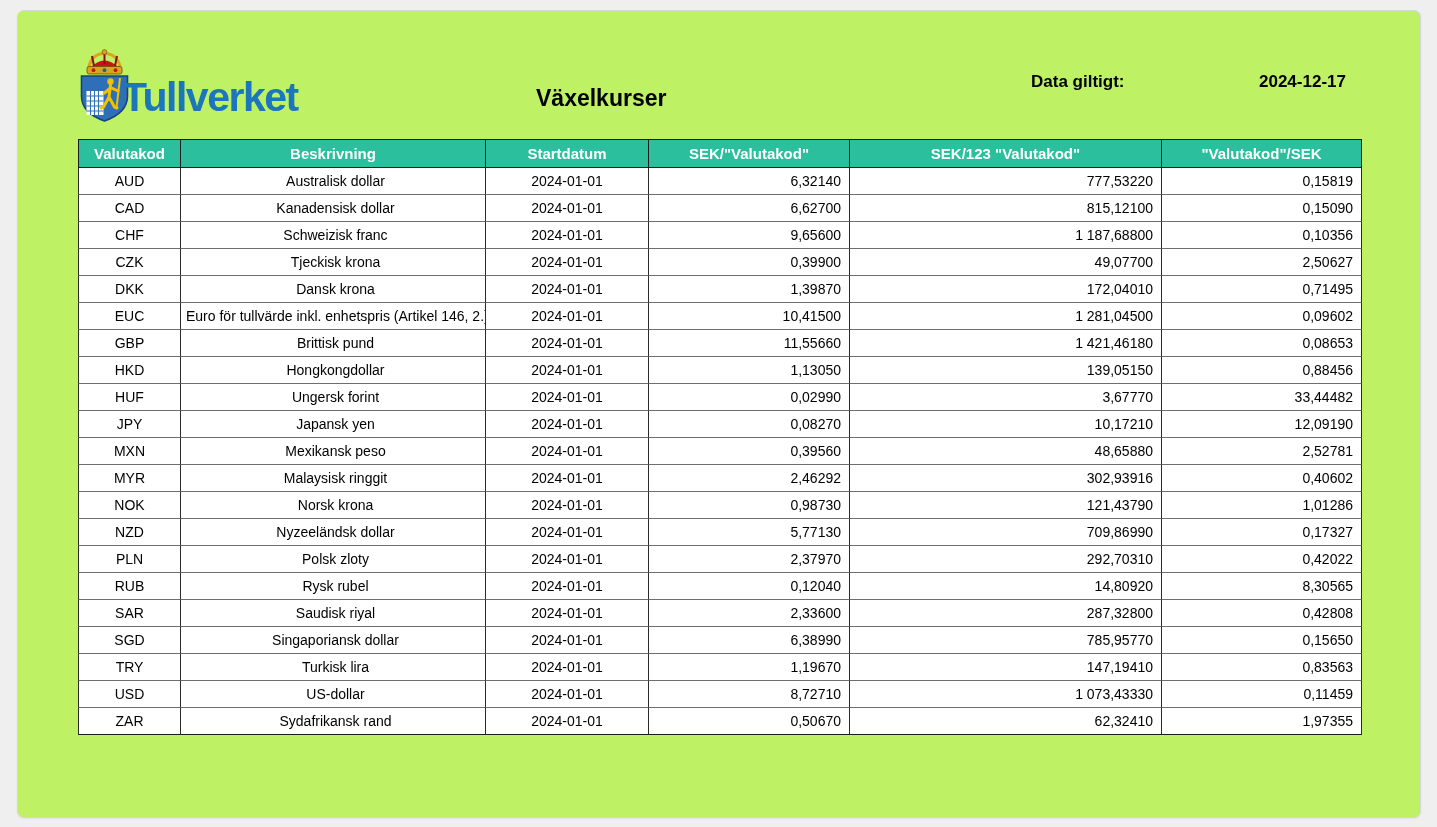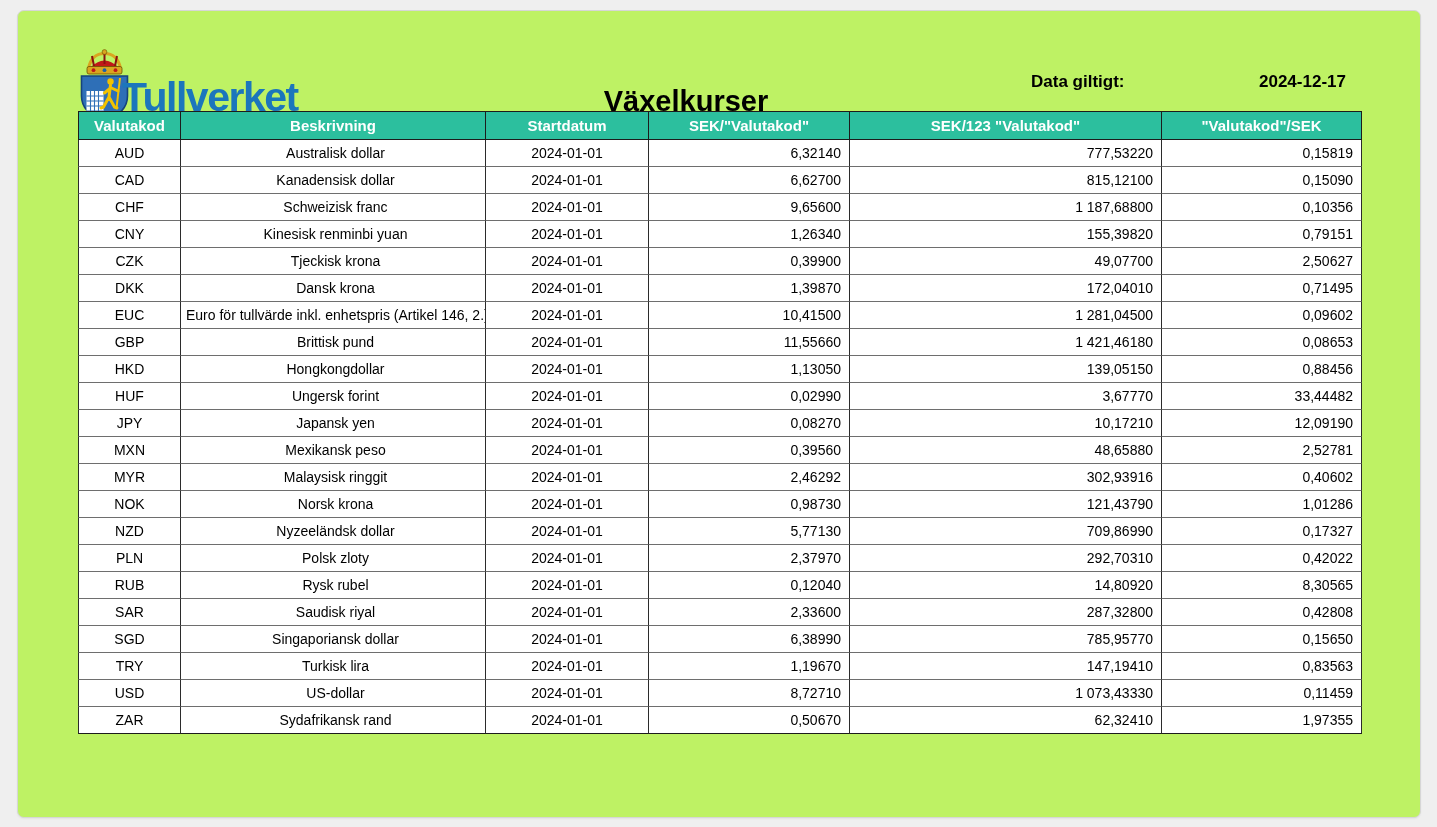--- a/index.html
+++ b/index.html
@@ -29,40 +29,39 @@
     left:104px; top:63px;
     font-size:41px;
     font-weight:bold;
     color:#1b76bc;
     letter-spacing:-1.5px;
   }
   .title {
     position:absolute;
     left:518px; top:74px;
     width:300px;
-    text-align:center;
-    font-size:29px;
+    font-size:23px;
     font-weight:bold;
     color:#000;
   }
   .meta {
     position:absolute;
     left:1013px; top:60px;
     width:345px;
     font-size:17px;
     font-weight:bold;
     color:#000;
   }
   .meta-row { display:flex; line-height:22px; }
   .meta-label { width:180px; }
   .meta-value { flex:1;margin-left:48px; }
 
   table.fx {
     position:absolute;
-    left:60px; top:100px;
+    left:60px; top:128px;
     width:1284px;
     table-layout:fixed;
     border-collapse:separate;
     border-spacing:0;
     font-size:14px;
     color:#000;
     border-radius:16px;
   }
   col.c0 { width:103px; }
   col.c1 { width:305px; }
@@ -174,28 +173,20 @@
         </tr>
         <tr>
           <td class="al-center">CHF</td>
           <td class="al-left">Schweizisk franc</td>
           <td class="al-center">2024-01-01</td>
           <td class="al-right">9,65600</td>
           <td class="al-right">1 187,68800</td>
           <td class="al-right">0,10356</td>
         </tr>
         <tr>
-          <td class="al-center">CNY</td>
-          <td class="al-left">Kinesisk renminbi yuan</td>
-          <td class="al-center">2024-01-01</td>
-          <td class="al-right">1,26340</td>
-          <td class="al-right">155,39820</td>
-          <td class="al-right">0,79151</td>
-        </tr>
-        <tr>
           <td class="al-center">CZK</td>
           <td class="al-left">Tjeckisk krona</td>
           <td class="al-center">2024-01-01</td>
           <td class="al-right">0,39900</td>
           <td class="al-right">49,07700</td>
           <td class="al-right">2,50627</td>
         </tr>
         <tr>
           <td class="al-center">DKK</td>
           <td class="al-left">Dansk krona</td>

